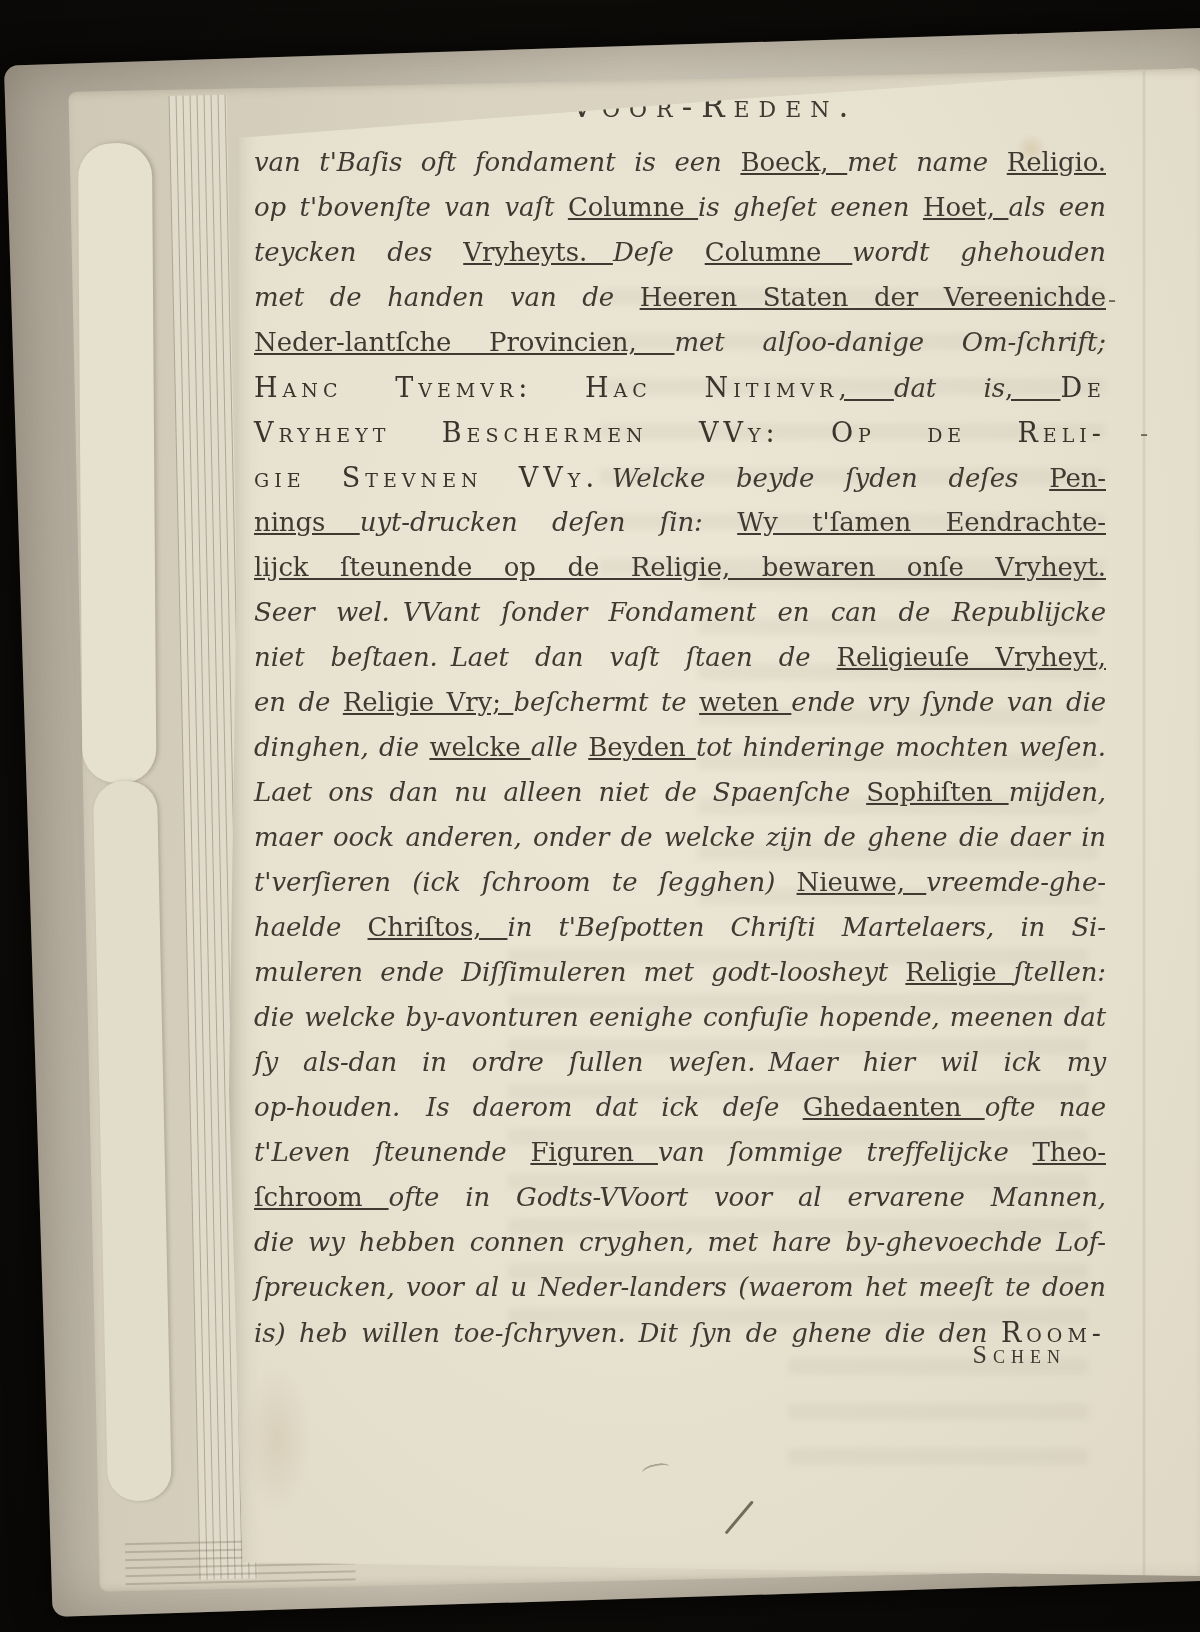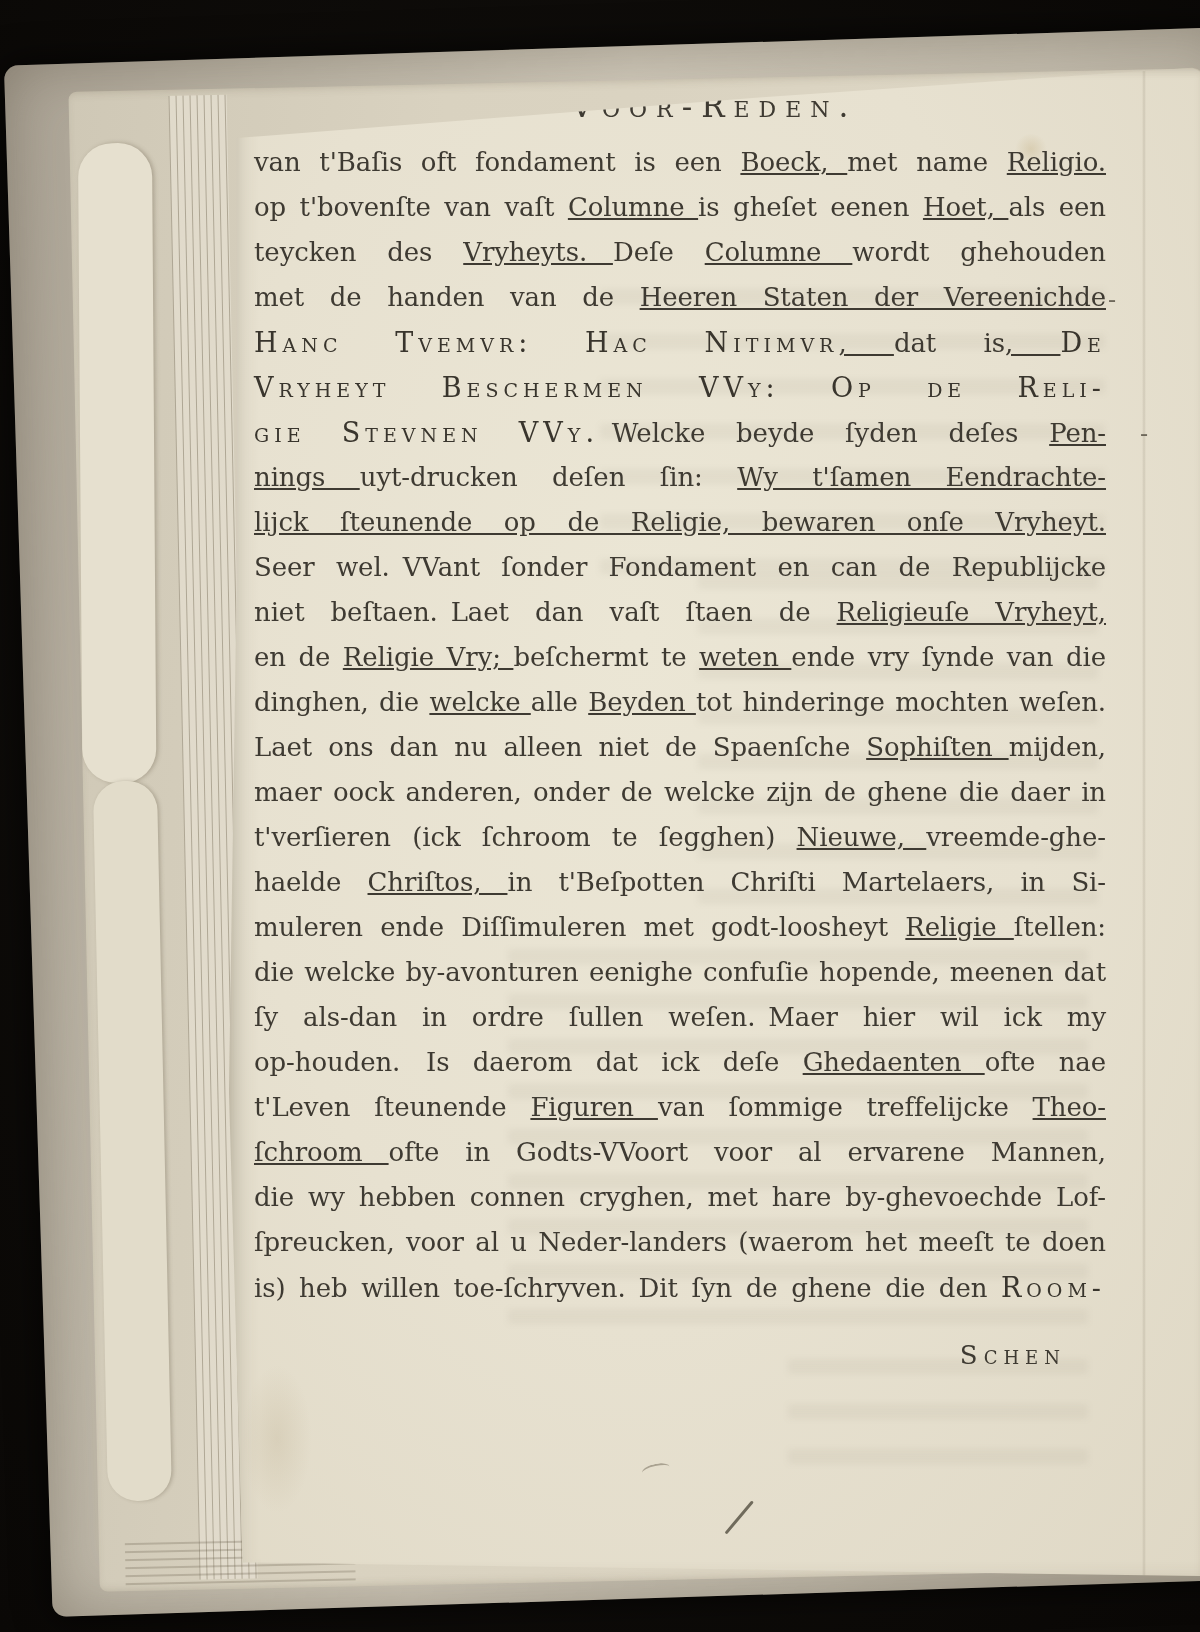--- a/index.html
+++ b/index.html
@@ -44,25 +44,25 @@
   .s1{left:786px;top:70px;width:34px;height:30px;background:radial-gradient(circle, rgba(189,166,116,.30), transparent 70%);}
   .s2{left:26px;top:14px;width:44px;height:36px;background:radial-gradient(circle, rgba(170,150,110,.30), transparent 70%);}
   .s3{left:14px;top:1300px;width:70px;height:150px;background:radial-gradient(ellipse, rgba(160,140,100,.16), transparent 70%);}
   
   .heading{position:absolute;left:0;top:24px;width:100%;text-align:center;
            font-variant-caps:small-caps;font-size:31px;letter-spacing:9px;
            color:var(--ink,#3e3a32);}
   .textblock{position:absolute;left:26px;top:76px;width:852px;color:var(--ink,#3e3a32);}
   .line{height:45px;line-height:45px;text-align:justify;text-align-last:justify;
         font-size:26px;white-space:nowrap;letter-spacing:-.1px;}
-  .seg-i{}
+  .seg-i{font-style:italic;}
   .seg-r{font-style:normal;text-decoration:underline;}
   .seg-sc{font-variant-caps:small-caps;letter-spacing:5px;font-size:27px;color:#39352d;}
   .catchword{position:absolute;left:26px;top:1276px;width:812px;text-align:right;
-             font-variant-caps:small-caps;font-size:26px;letter-spacing:6px;color:var(--ink,#3e3a32);}
+             font-variant-caps:small-caps;font-size:26px;letter-spacing:6px;color:var(--ink,#3e3a32);font-family:Liberation Serif, serif;}
   .margin-mark{position:absolute;font-size:24px;color:#6e685b;}
   .mm1{left:880px;top:222px;}
   .mm2{left:912px;top:356px;}
   .pen-slash{position:absolute;left:490px;top:1452px;width:42px;height:2.5px;
              background:rgba(92,87,72,.85);transform:rotate(-50deg);border-radius:2px;}
   .pen-squiggle{position:absolute;left:414px;top:1400px;width:28px;height:9px;
                 border-top:2px solid rgba(120,112,95,.55);border-radius:50%;transform:rotate(-12deg);}
 </style>
 </head>
 <body>
@@ -87,20 +87,21 @@
     <div class="stain s3"></div>
     <div class="crease"></div>
 
     <div class="heading">Voor-Reden.</div>
 
     <div class="textblock">
         <div class="line"><span class="seg-i">van t'Baſis oft fondament is een </span><span class="seg-r">Boeck, </span><span class="seg-i">met name </span><span class="seg-r">Religio.</span></div>
         <div class="line"><span class="seg-i">op t'bovenſte van vaſt </span><span class="seg-r">Columne </span><span class="seg-i">is gheſet eenen </span><span class="seg-r">Hoet, </span><span class="seg-i">als een</span></div>
         <div class="line"><span class="seg-i">teycken des </span><span class="seg-r">Vryheyts.  </span><span class="seg-i">Deſe </span><span class="seg-r">Columne </span><span class="seg-i">wordt ghehouden</span></div>
         <div class="line"><span class="seg-i">met de handen van de </span><span class="seg-r">Heeren Staten der Vereenichde</span></div>
+        <div class="line"><span class="seg-r">Neder-lantſche Provincien, </span><span class="seg-i">met alſoo-danige Om-ſchrift;</span></div>
         <div class="line"><span class="seg-sc">Hanc Tvemvr: Hac Nitimvr</span><span class="seg-r">, </span><span class="seg-i">dat is</span><span class="seg-r">, </span><span class="seg-sc">De</span></div>
         <div class="line"><span class="seg-sc">Vryheyt Beschermen VVy: Op de Reli-</span></div>
         <div class="line"><span class="seg-sc">gie Stevnen VVy.</span><span class="seg-i"> Welcke beyde ſyden deſes </span><span class="seg-r">Pen-</span></div>
         <div class="line"><span class="seg-r">nings </span><span class="seg-i">uyt-drucken deſen ſin: </span><span class="seg-r">Wy t'ſamen Eendrachte-</span></div>
         <div class="line"><span class="seg-r">lijck ſteunende op de Religie, bewaren onſe Vryheyt.</span></div>
         <div class="line"><span class="seg-i">Seer wel. VVant ſonder Fondament en can de Republijcke</span></div>
         <div class="line"><span class="seg-i">niet beſtaen. Laet dan vaſt ſtaen de </span><span class="seg-r">Religieuſe Vryheyt,</span></div>
         <div class="line"><span class="seg-i">en de </span><span class="seg-r">Religie Vry; </span><span class="seg-i">beſchermt te </span><span class="seg-r">weten </span><span class="seg-i">ende vry ſynde van die</span></div>
         <div class="line"><span class="seg-i">dinghen, die </span><span class="seg-r">welcke </span><span class="seg-i">alle </span><span class="seg-r">Beyden </span><span class="seg-i">tot hinderinge mochten weſen.</span></div>
         <div class="line"><span class="seg-i">Laet ons dan nu alleen niet de Spaenſche </span><span class="seg-r">Sophiſten </span><span class="seg-i">mijden,</span></div>

